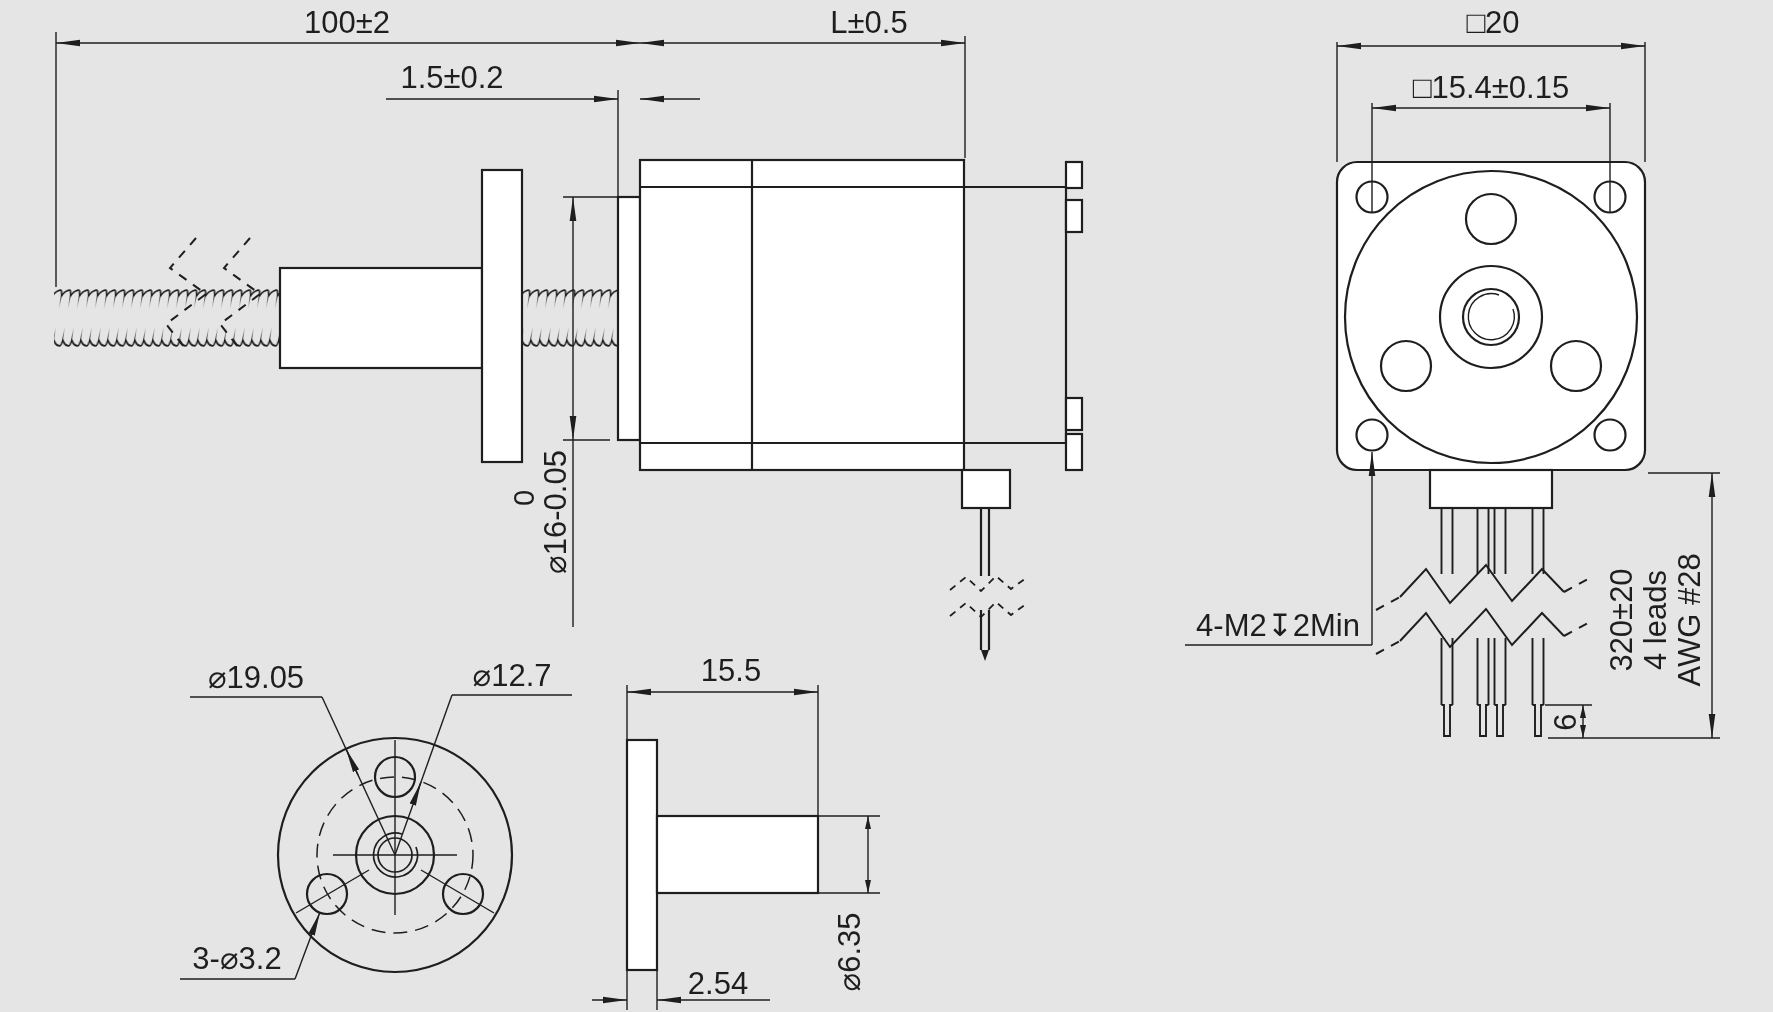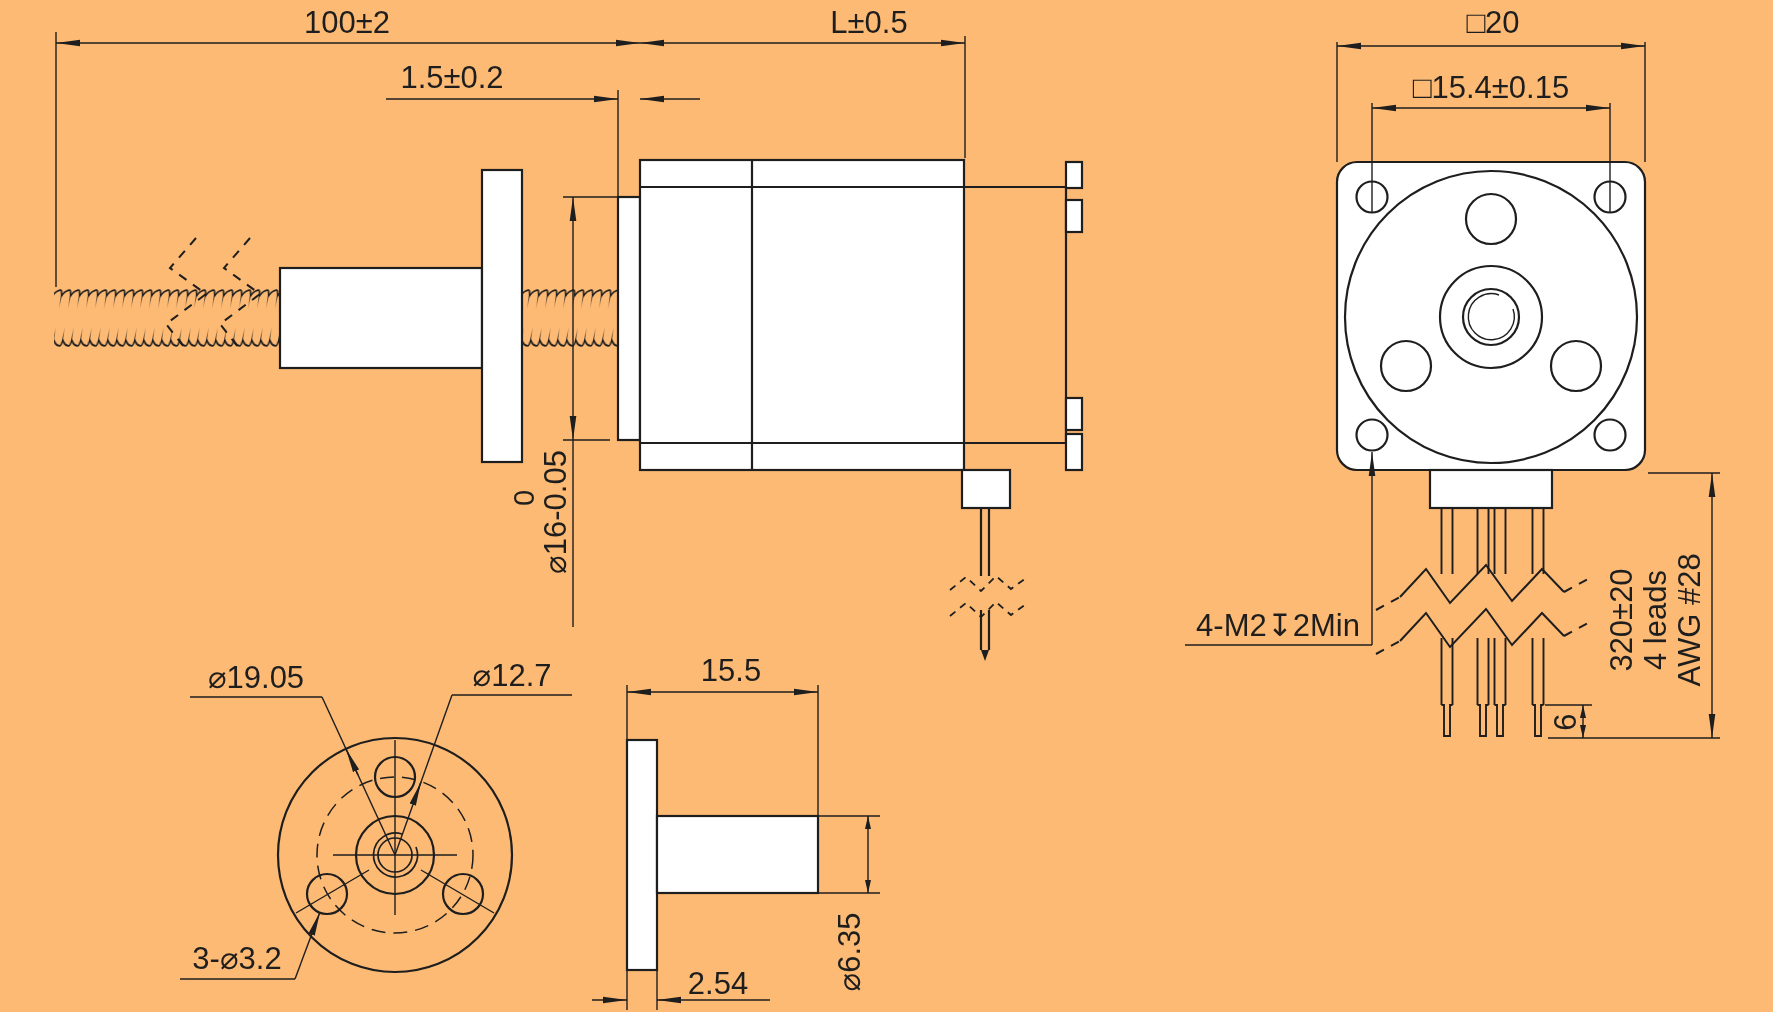--- a/index.html
+++ b/index.html
@@ -1,16 +1,16 @@
 <!DOCTYPE html>
 <html><head>
 <meta charset="utf-8">
 <style>
   html,body{margin:0;padding:0;background:#ffffff;}
-  .page{width:1773px;height:1012px;position:relative;background:#fdba74;overflow:hidden;}
+  .page{width:1773px;height:1012px;position:relative;background:#e5e5e5;overflow:hidden;}
   svg{display:block;}
   text{font-family:"Liberation Sans","DejaVu Sans",sans-serif;font-size:31px;fill:#1e1e1e;}
   .obj{stroke:#1e1e1e;stroke-width:2.2;fill:none;}
   .objf{stroke:#1e1e1e;stroke-width:2.2;fill:#ffffff;}
   .dim{stroke:#1e1e1e;stroke-width:1.4;fill:none;}
   .thin{stroke:#1e1e1e;stroke-width:1.4;fill:none;}
   .zig{stroke:#1e1e1e;stroke-width:2;fill:none;}
   .zigdash{stroke:#1e1e1e;stroke-width:2;fill:none;stroke-dasharray:9 8;}
   .bolt{stroke:#1e1e1e;stroke-width:1.5;fill:none;stroke-dasharray:14 8;}
 </style>

